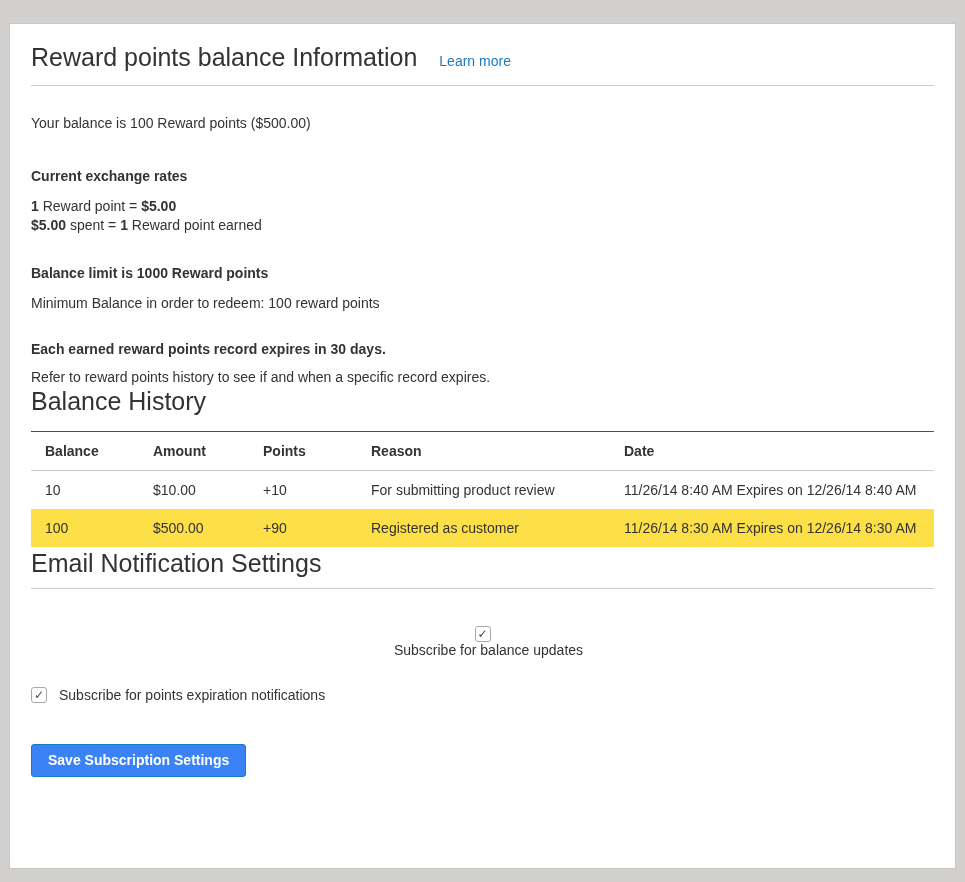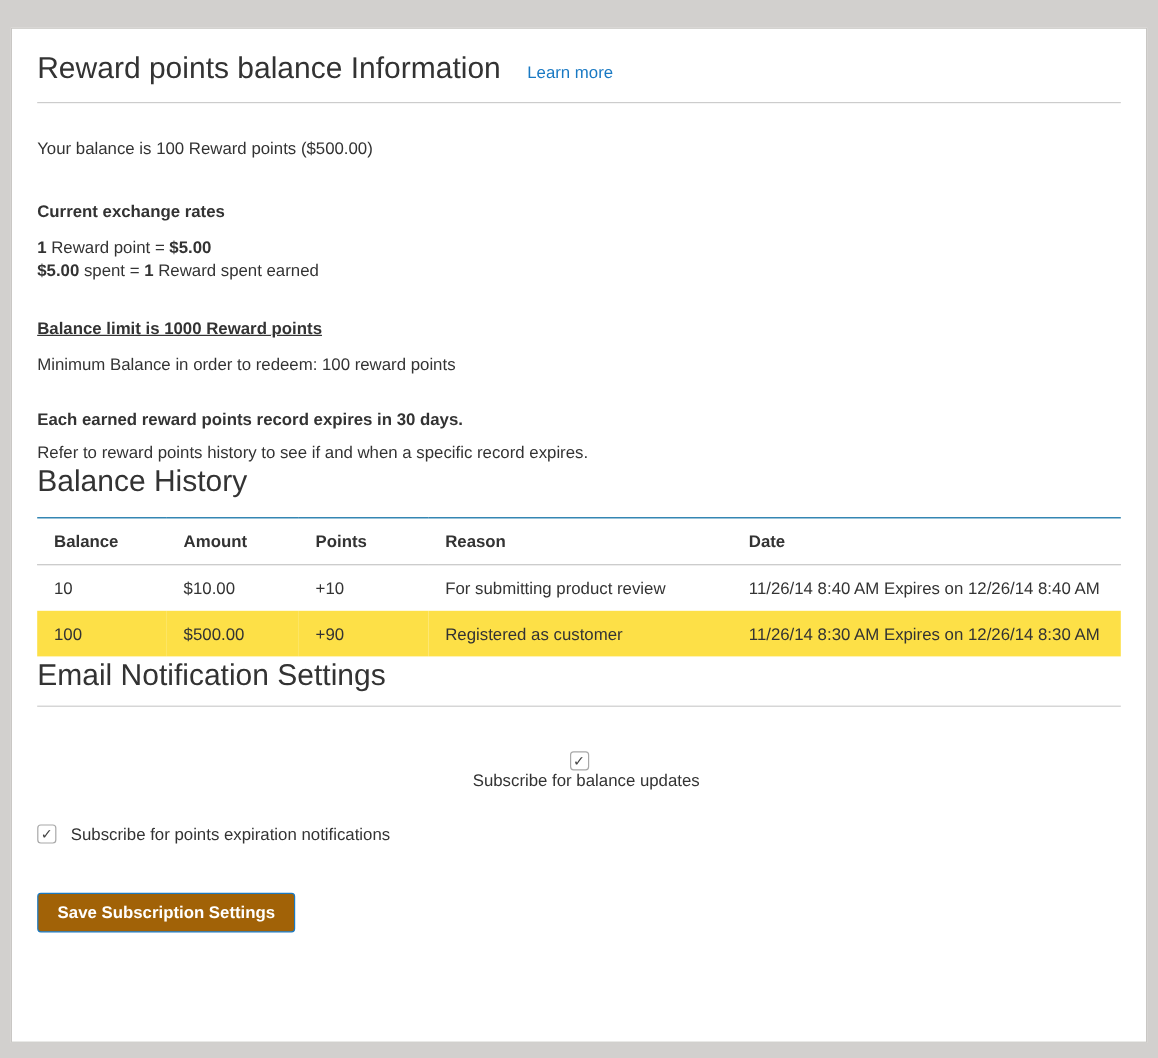--- a/index.html
+++ b/index.html
@@ -41,21 +41,21 @@
   .divider {
     border: none;
     border-top: 1px solid #cccccc;
     margin: 11px 0 0 0;
     height: 0;
   }
   
   .balance-line { margin: 29px 0 0 0; font-size: 14px; line-height: 1.2; }
   .rates-heading { margin: 37px 0 0 0; font-weight: bold; }
   .rate-lines { margin: 13px 0 0 0; line-height: 19px; }
-  .balance-limit { margin: 30px 0 0 0; font-weight: bold; text-decoration: underline; }
+  .balance-limit { margin: 30px 0 0 0; font-weight: bold; }
   .min-balance { margin: 14px 0 0 0; }
   .expiry-rule { margin: 30px 0 0 0; font-weight: bold; }
   .expiry-note { margin: 12px 0 0 0; }
   p { padding: 0; }
   
   h2.section-heading {
     margin: 0;
     font-size: 25px;
     font-weight: 300;
     color: #333333;
@@ -105,21 +105,21 @@
     font-size: 12px;
     font-weight: bold;
     color: #444444;
     line-height: 1;
   }
   .checkbox.checked::after { content: "\2713"; }
   .checkbox-label { margin-left: 12px; cursor: pointer; }
   
   button.save-button {
     margin-top: 41px;
-    background: #a16207;
+    background: #3b82f6;
     border: 1px solid #1979c3;
     border-radius: 3px;
     color: #ffffff;
     font-family: "Liberation Sans", "DejaVu Sans", sans-serif;
     font-size: 14px;
     font-weight: bold;
     padding: 7px 16px 8px 16px;
     cursor: pointer;
   }
 </style>
@@ -135,21 +135,21 @@
     </div>
     <hr class="divider">
 
     <p class="balance-line">Your balance is 100 Reward points ($500.00)</p>
 
     <p class="rates-heading">Current exchange rates</p>
 
     <p class="rate-lines">
       <span><strong>1</strong><span> Reward point = </span><strong>$5.00</strong></span>
       <br>
-      <span><strong>$5.00</strong><span> spent = </span><strong>1</strong><span> Reward spent earned</span></span>
+      <span><strong>$5.00</strong><span> spent = </span><strong>1</strong><span> Reward point earned</span></span>
     </p>
 
     <p class="balance-limit">Balance limit is 1000 Reward points</p>
     <p class="min-balance">Minimum Balance in order to redeem: 100 reward points</p>
 
     <p class="expiry-rule">Each earned reward points record expires in 30 days.</p>
     <p class="expiry-note">Refer to reward points history to see if and when a specific record expires.</p>
 
     <h2 class="section-heading history-heading">Balance History</h2>
 

